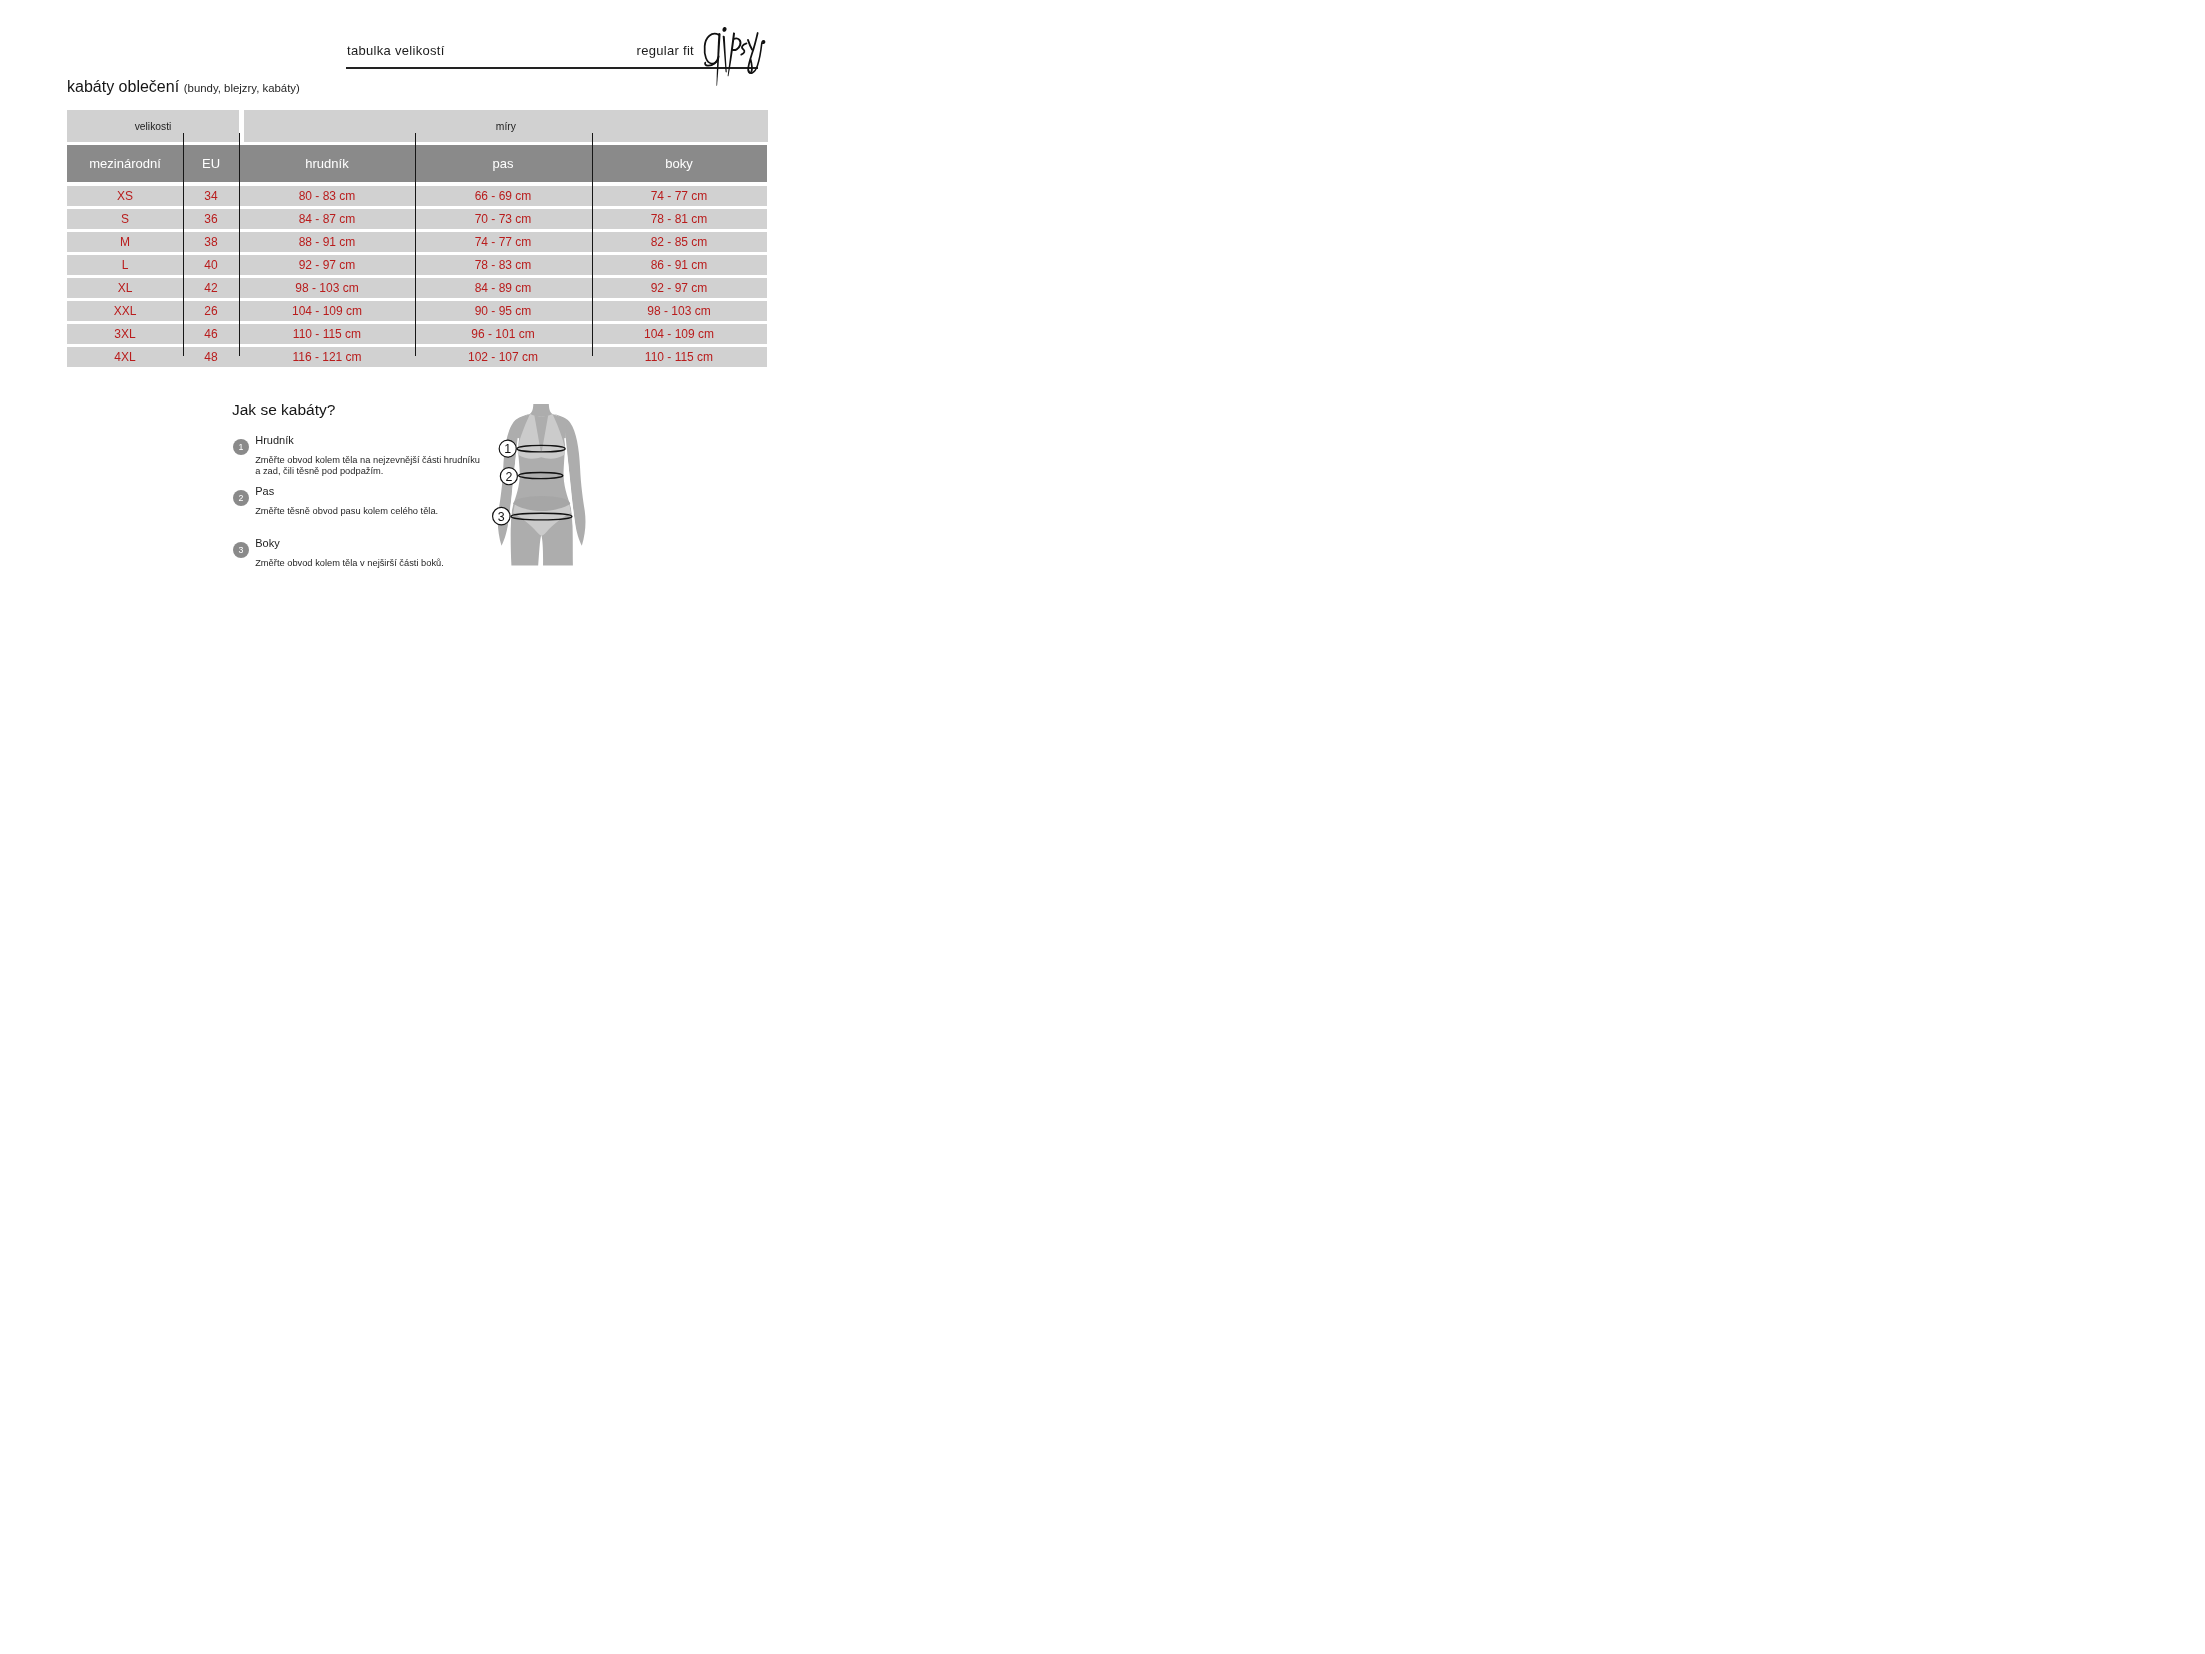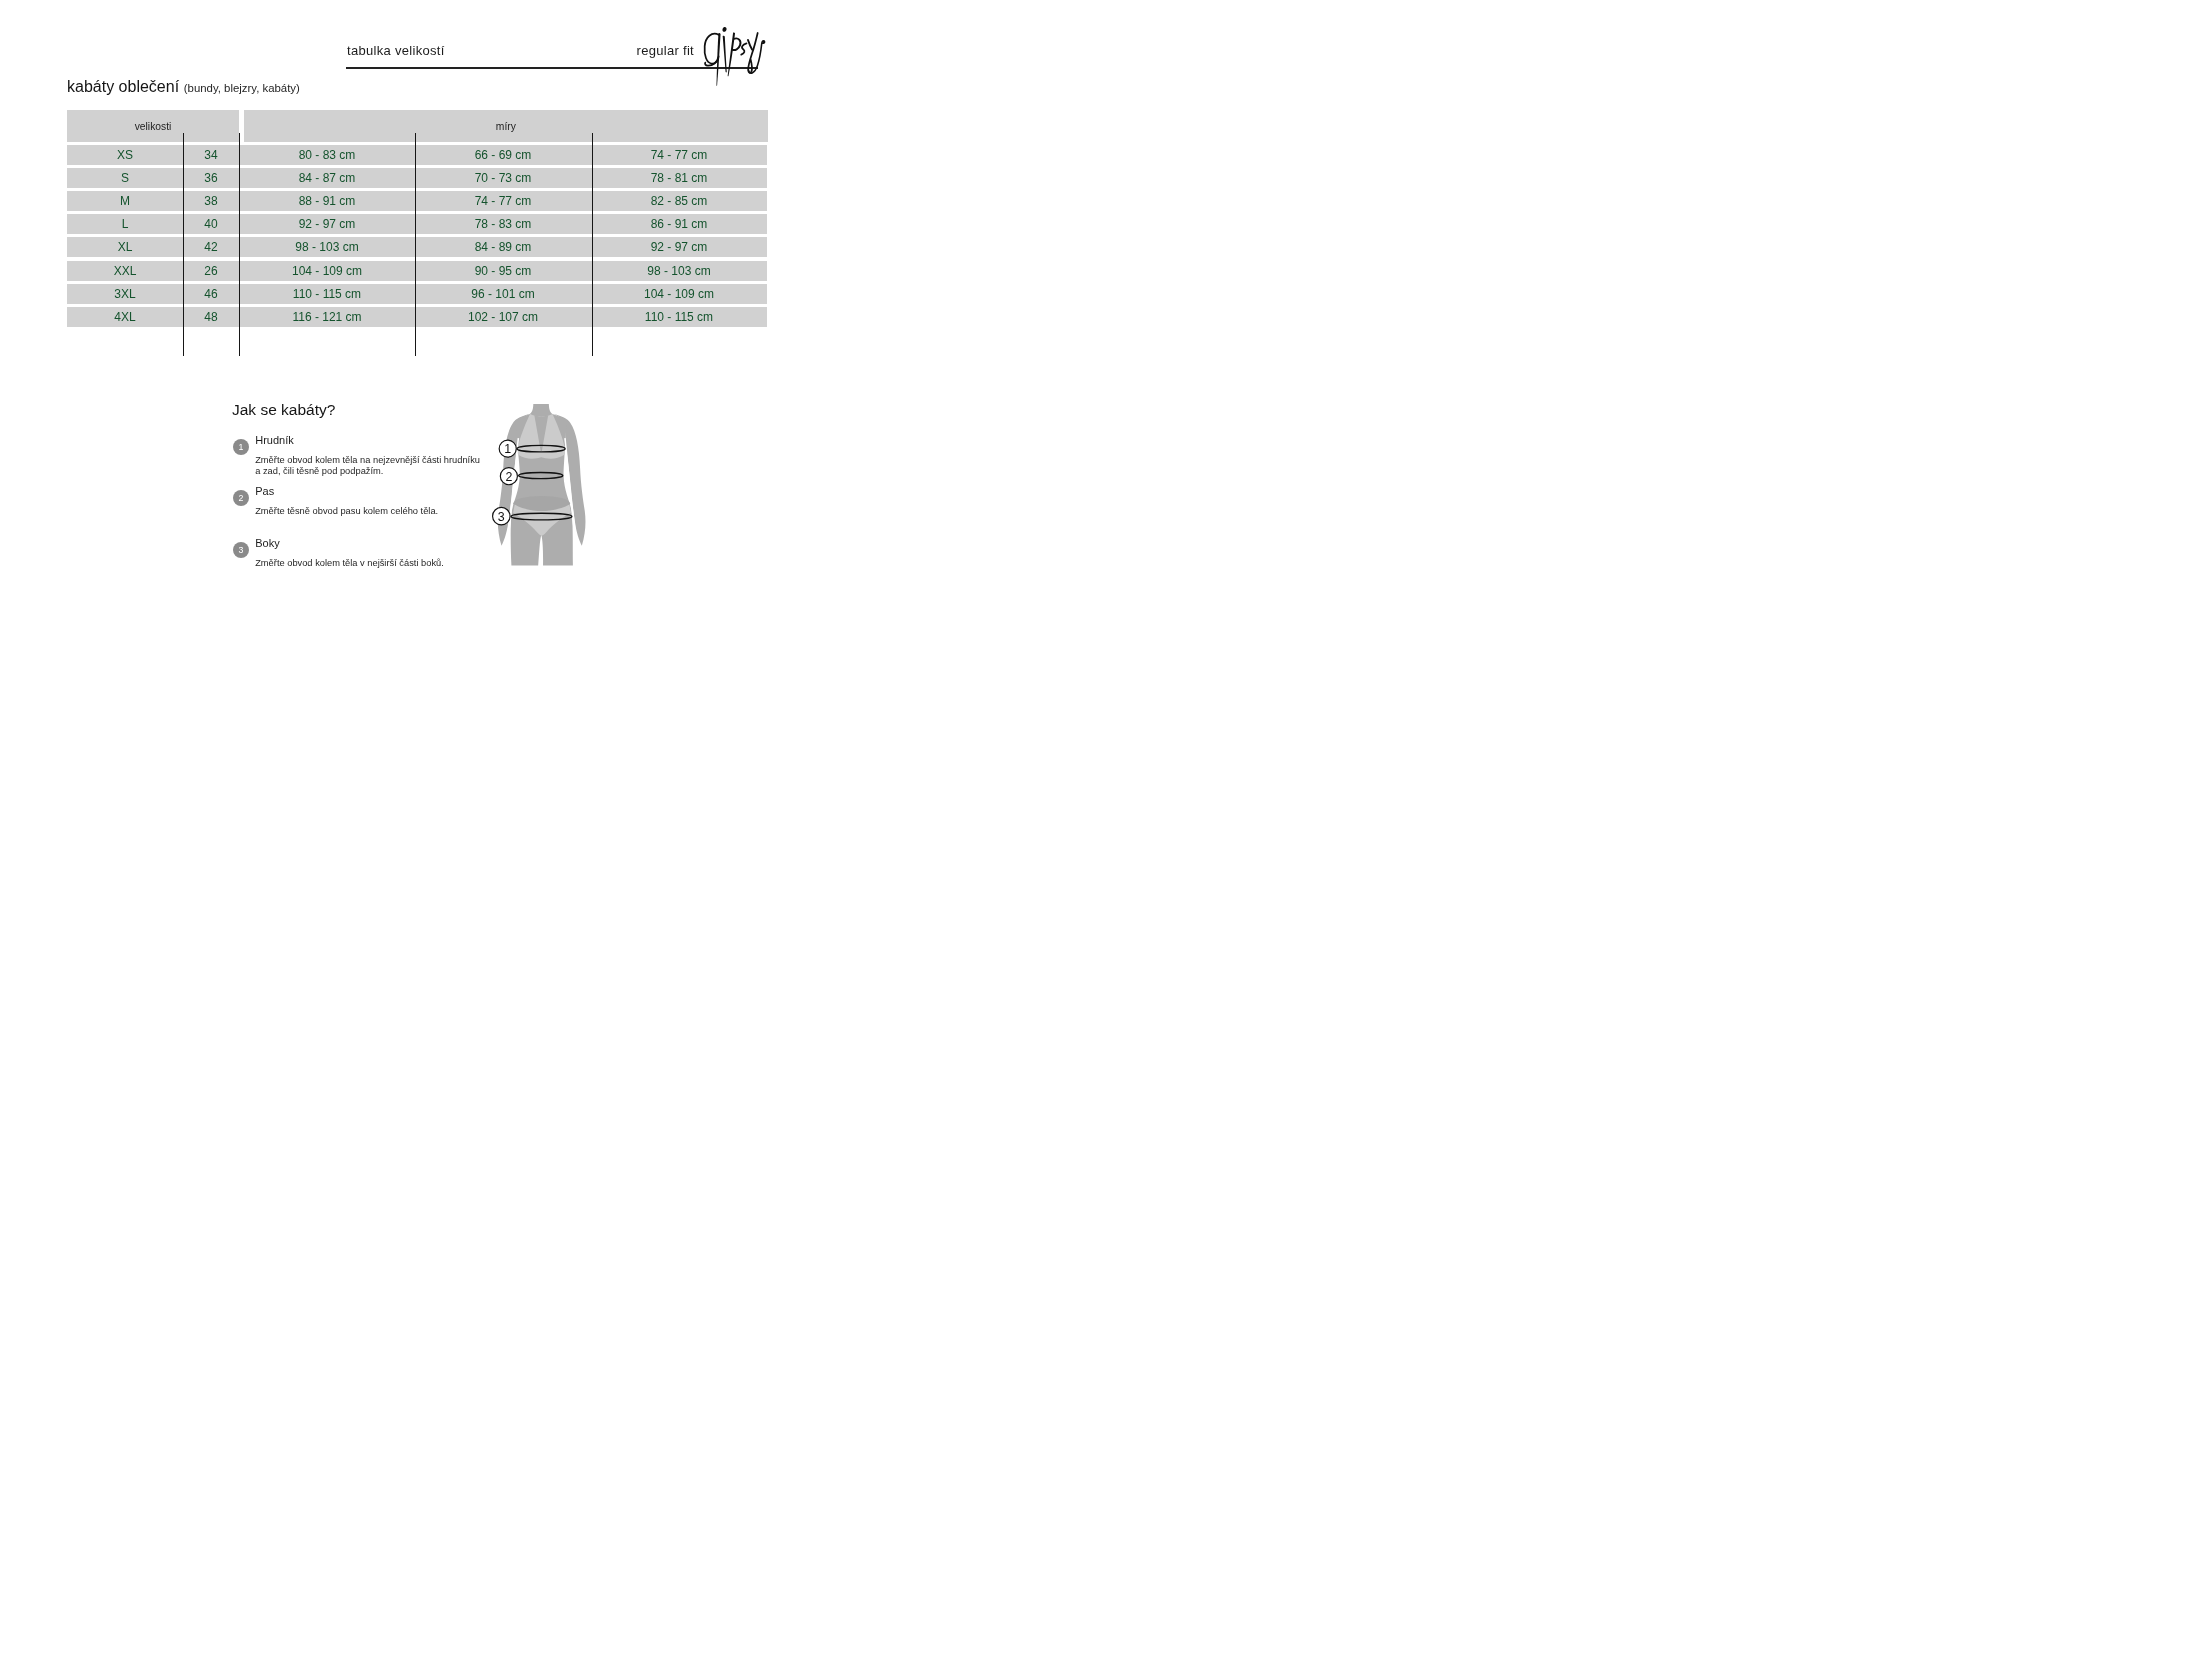--- a/index.html
+++ b/index.html
@@ -18,21 +18,21 @@
   
   .size-table{position:absolute;left:67px;top:110px;width:701px;}
   .group-row{display:flex;height:32px;margin-bottom:3.1px;}
   .gcell{background:var(--row-light,#d1d1d1);display:flex;align-items:center;justify-content:center;
          font-size:10.3px;color:#222;}
   .g-sizes{width:172px;margin-right:4.7px;}
   .g-measures{flex:1;}
   .head-row{display:flex;height:37px;margin-bottom:3.6px;}
   .head-row .cell{background:var(--header-dark,#8a8a8a);color:#fff;font-size:13px;}
   .trow{display:flex;height:20px;margin-bottom:3.1px;}
-  .trow .cell{background:var(--row-light,#d1d1d1);font-size:12px;color:#14532d;}
+  .trow .cell{background:var(--row-light,#d1d1d1);font-size:12px;color:#b91c1c;}
   .cell{display:flex;align-items:center;justify-content:center;height:100%;}
   .c1{width:116px;}.c2{width:56px;}.c3{width:176px;}.c4{width:176px;}.c5{width:176px;}
   .vline{position:absolute;width:1px;top:23px;height:223px;background:#161616;}
   .vl-1{left:116px;}.vl-2{left:172px;}.vl-3{left:348px;}.vl-4{left:525px;}
   
   .howto-heading{position:absolute;left:232px;top:401px;font-size:15.5px;color:#151515;}
   .step{position:absolute;left:233px;display:flex;}
   .step-num{width:16px;height:16px;border-radius:50%;background:var(--header-dark,#8a8a8a);
             color:#fff;display:flex;align-items:center;justify-content:center;
             font-size:8.8px;margin-top:5.2px;flex:0 0 16px;}
@@ -73,20 +73,27 @@
 
   <div class="section-title">
     <span>kabáty oblečení</span><span class="section-sub">(bundy, blejzry, kabáty)</span>
   </div>
 
   <div class="size-table">
     <div class="group-row">
       <div class="gcell g-sizes">velikosti</div>
       <div class="gcell g-measures">míry</div>
     </div>
+    <div class="head-row" id="head-row">
+        <div class="cell c1">mezinárodní</div>
+        <div class="cell c2">EU</div>
+        <div class="cell c3">hrudník</div>
+        <div class="cell c4">pas</div>
+        <div class="cell c5">boky</div>
+      </div>
     <div id="data-rows">
         <div class="trow">
           <div class="cell c1">XS</div>
           <div class="cell c2">34</div>
           <div class="cell c3">80 - 83 cm</div>
           <div class="cell c4">66 - 69 cm</div>
           <div class="cell c5">74 - 77 cm</div>
         </div>
         <div class="trow">
           <div class="cell c1">S</div>

